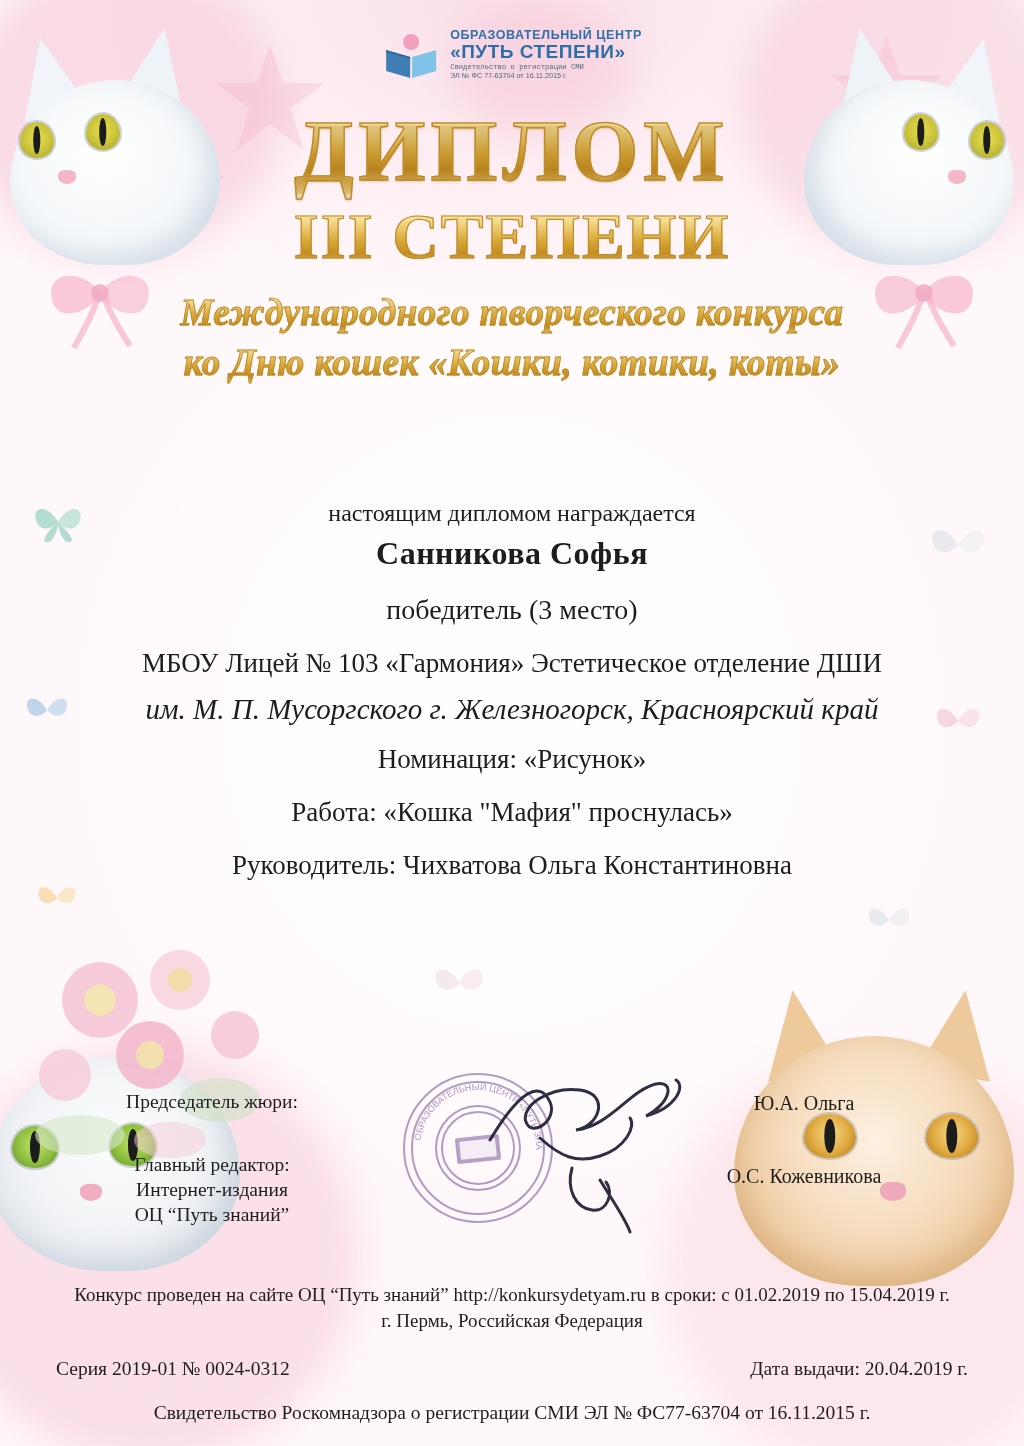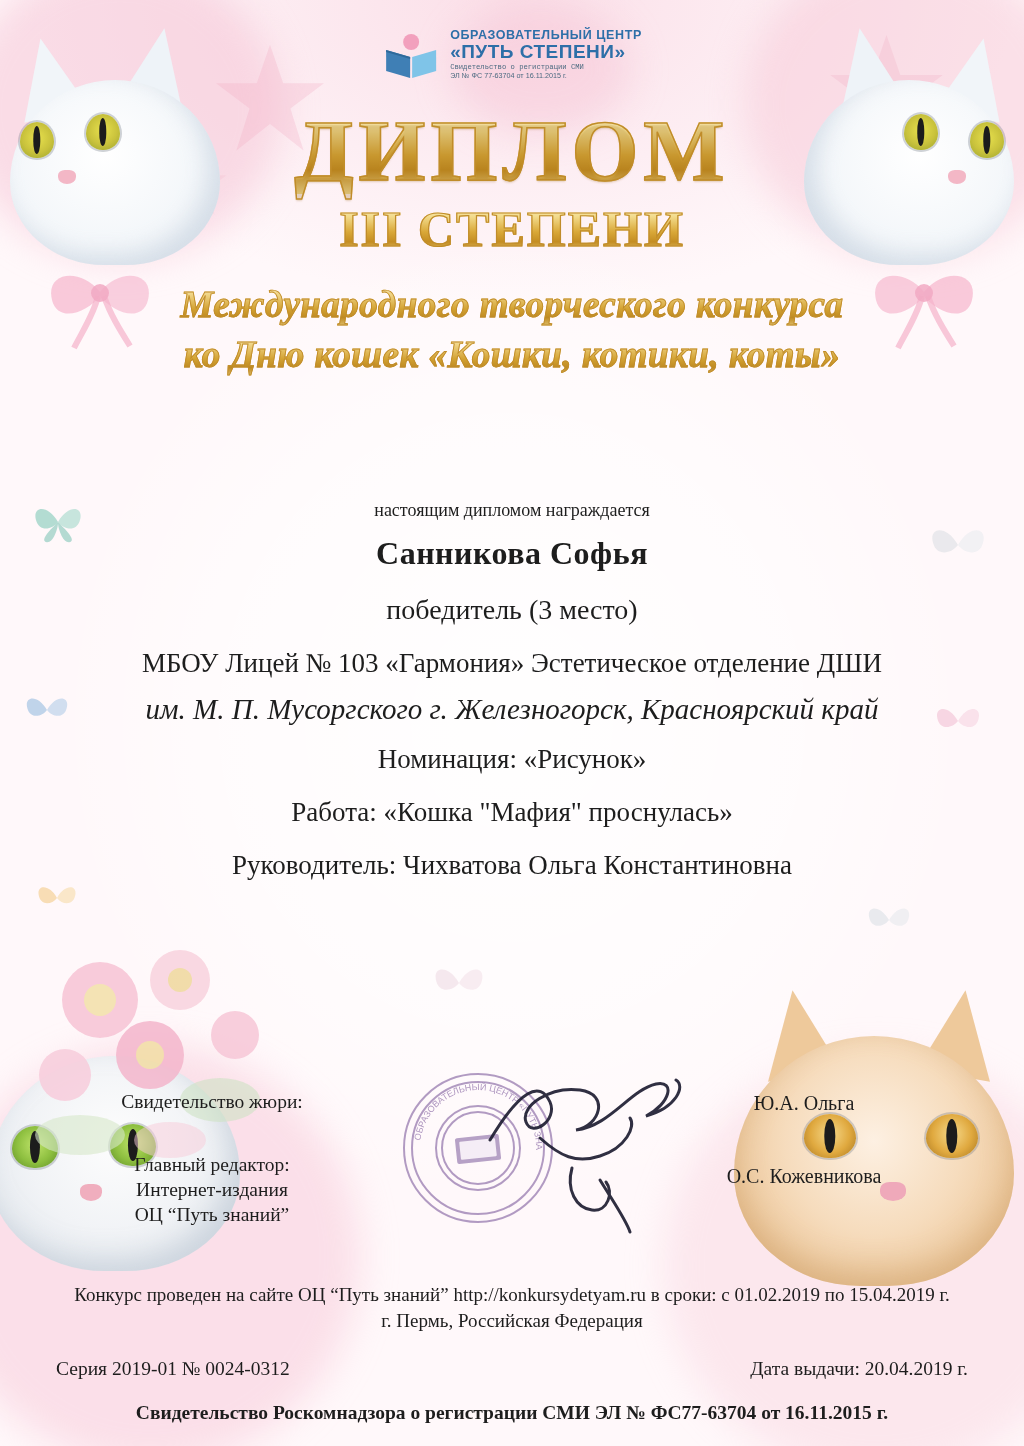--- a/index.html
+++ b/index.html
@@ -170,30 +170,30 @@
     -webkit-background-clip: text;
     background-clip: text;
     color: transparent;
     -webkit-text-stroke: 1.5px #c08c2a;
     text-shadow: 0 2px 2px rgba(150,105,20,0.25);
   }
   .title-sub {
     margin-top: 6px;
     font-family: "Liberation Serif", serif;
     font-weight: 700;
-    font-size: 50px;
+    font-size: 64px;
     letter-spacing: 2px;
     background: linear-gradient(180deg, #fdf6d8 0%, #f3dc8e 28%, #d9a838 55%, #c48d22 72%, #f2dd96 100%);
     -webkit-background-clip: text;
     background-clip: text;
     color: transparent;
     -webkit-text-stroke: 1.2px #c08c2a;
   }
   .title-contest {
-    margin-top: 22px;
+    margin-top: 14px;
     font-family: "Liberation Serif", serif;
     font-style: italic;
     font-weight: 700;
     font-size: 37px;
     line-height: 1.35;
     letter-spacing: .5px;
     background: linear-gradient(180deg, #fdf4d2 0%, #efd383 30%, #d3a232 58%, #bf8a22 75%, #efd98f 100%);
     -webkit-background-clip: text;
     background-clip: text;
     color: transparent;
@@ -203,21 +203,21 @@
   
   .body-block {
     position: absolute;
     left: 0; right: 0;
     top: 500px;
     text-align: center;
     z-index: 7;
     color: #1d1d1d;
     font-family: "Liberation Serif", serif;
   }
-  .line-award  { font-size: 18px; margin-bottom: 14px; }
+  .line-award  { font-size: 24px; margin-bottom: 8px; }
   .line-name   { font-size: 32px; font-weight: 700; margin-bottom: 22px; letter-spacing: .5px; }
   .line-place  { font-size: 28px; margin-bottom: 22px; }
   .line-org1   { font-size: 27px; margin-bottom: 14px; }
   .line-org2   { font-size: 29px; margin-bottom: 18px; font-style: italic; }
   .line-nomin  { font-size: 27px; margin-bottom: 22px; }
   .line-work   { font-size: 27px; margin-bottom: 22px; }
   .line-leader { font-size: 27px; }
 
   
   .sig-left {
@@ -279,21 +279,21 @@
   .footer .f1 { font-size: 19px; margin-bottom: 5px; }
   .footer .f2 { font-size: 19px; margin-bottom: 4px; }
   .footer .f3 { font-size: 19px; margin-bottom: 26px; }
   .footer-row {
     display: flex;
     justify-content: space-between;
     padding: 0 56px;
     font-size: 19.5px;
     margin-bottom: 22px;
   }
-  .footer .f6 { font-size: 19.5px; font-weight: bold; }
+  .footer .f6 { font-size: 19.5px; }
 </style>
 </head>
 <body>
 
 <div class="diploma">
 
   <div class="blob b1"></div>
   <div class="blob b2"></div>
   <div class="blob b3"></div>
   <div class="blob b4"></div>
@@ -465,21 +465,21 @@
     <div class="line-name">Санникова Софья</div>
     <div class="line-place">победитель (3 место)</div>
     <div class="line-org1">МБОУ Лицей № 103 «Гармония» Эстетическое отделение ДШИ</div>
     <div class="line-org2">им. М. П. Мусоргского г. Железногорск, Красноярский край</div>
     <div class="line-nomin">Номинация: «Рисунок»</div>
     <div class="line-work">Работа: «Кошка "Мафия" проснулась»</div>
     <div class="line-leader">Руководитель: Чихватова Ольга Константиновна</div>
   </div>
 
   <div class="sig-left">
-    <div class="role-top">Свидетельство жюри:</div>
+    <div class="role-top">Председатель жюри:</div>
     <div>Главный редактор:</div>
     <div>Интернет-издания</div>
     <div>ОЦ “Путь знаний”</div>
   </div>
 
   <div class="stamp">
     <svg width="160" height="160" viewBox="0 0 160 160">
       <g fill="none" stroke="#8e6fa8" stroke-width="2" opacity="0.8">
         <circle cx="80" cy="80" r="74"></circle>
         <circle cx="80" cy="80" r="66"></circle>

